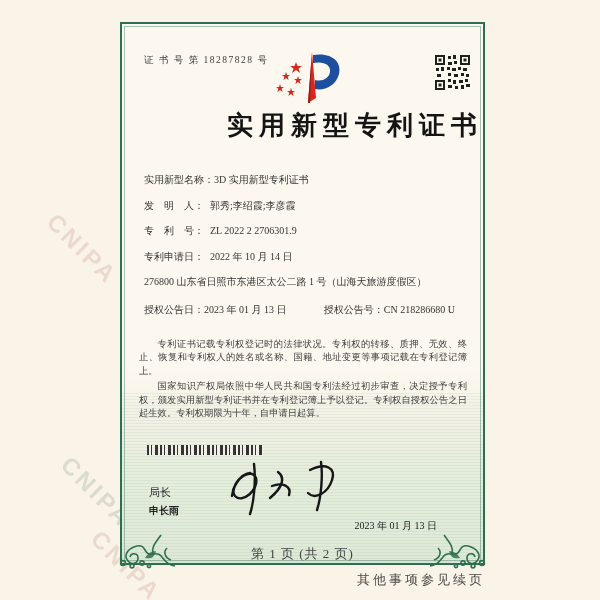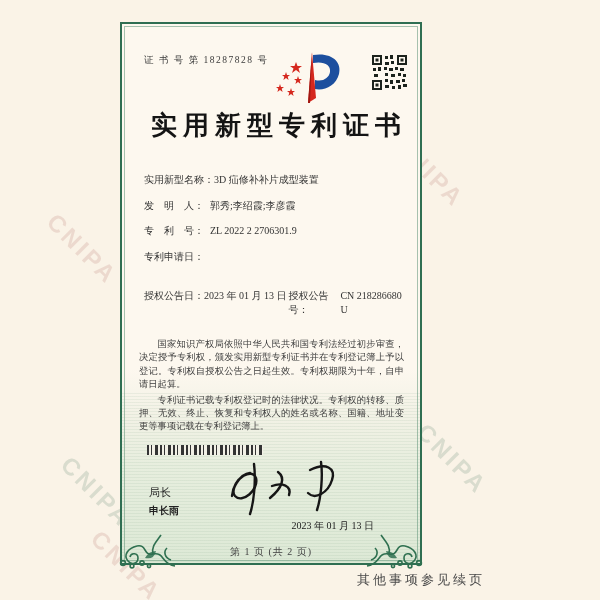--- a/index.html
+++ b/index.html
@@ -14,37 +14,37 @@
     position:absolute;
     font-family:"Liberation Sans","DejaVu Sans",sans-serif;
     font-weight:bold;font-size:24px;letter-spacing:3px;
     color:rgba(205,160,150,0.30);
     transform:rotate(45deg);
     white-space:nowrap;pointer-events:none;z-index:1;
   }
   .wm.green{color:rgba(150,172,152,0.32);}
   
   .cert{
-    position:absolute;left:120px;top:22px;width:302px;height:543px;
+    position:absolute;left:120px;top:22px;width:365px;height:543px;
     border:2px solid #2f6e52;
     background:linear-gradient(180deg,#fdf8ef 0%,#fdf8ef 64%,#f3f2e6 72%,#e7eede 82%,#dde9d6 100%);
     z-index:2;box-sizing:border-box;
   }
   .cert-inner-line{position:absolute;inset:2px;border:1px solid rgba(95,148,120,0.55);pointer-events:none;}
   .texture{
     position:absolute;left:0;right:0;bottom:0;height:170px;
     background:repeating-linear-gradient(180deg,rgba(110,150,120,0.10) 0 1px,transparent 1px 3px);
     pointer-events:none;
   }
   
   .cert-no{position:absolute;left:22px;top:30px;font-size:9.5px;letter-spacing:1.5px;color:#3a3a3a;}
   .logo{position:absolute;left:150px;top:24px;width:72px;height:58px;}
   .qr{position:absolute;right:12px;top:30px;width:37px;height:37px;}
   .title{
-    position:absolute;left:16px;right:0;top:84px;text-align:center;
+    position:absolute;left:16px;right:0;top:84px;text-align:right;
     font-size:26px;font-weight:700;letter-spacing:6px;color:#141414;
   }
   
   .fields{position:absolute;left:22px;right:18px;top:137px;font-size:10px;line-height:1.35;color:#333;}
   .frow{display:flex;margin-bottom:12px;margin-top:12px;}
   .flabel{flex:0 0 66px;white-space:nowrap;}
   .fvalue{flex:1;}
   .grant-row{display:flex;margin-top:14px;}
   .grant-left{flex:0 0 56%;display:flex;}
   .grant-right{flex:1;display:flex;}
@@ -53,21 +53,21 @@
   .paras p{margin:0 0 2px 0;text-indent:2em;}
   
   .barcode{
     position:absolute;left:25px;top:421px;width:116px;height:10px;
     background:repeating-linear-gradient(90deg,#343434 0 2px,#f2f0e6 2px 4px,#343434 4px 5px,#f2f0e6 5px 8px,#343434 8px 11px,#f2f0e6 11px 13px);
   }
   .sign-title{position:absolute;left:27px;top:461px;font-size:11px;font-weight:normal;color:#222;}
   .sign-name{position:absolute;left:27px;top:480px;font-size:10px;font-weight:bold;color:#222;}
   .sign-svg{position:absolute;left:100px;top:436px;width:140px;height:64px;}
   .sign-date{position:absolute;right:46px;top:495px;font-size:10px;color:#222;}
-  .pagenum{position:absolute;left:0;right:0;top:521px;text-align:center;font-size:10px;color:#444;letter-spacing:1px;}
+  .pagenum{position:absolute;left:0;right:0;top:521px;text-align:center;font-size:13px;color:#444;letter-spacing:1px;}
   
   .corner{position:absolute;width:62px;height:62px;z-index:3;}
   .corner.bl{left:-7px;bottom:-7px;}
   .corner.br{right:-7px;bottom:-7px;transform:scaleX(-1);}
   
   .footer-note{
     position:absolute;left:120px;width:365px;top:571px;text-align:right;
     font-size:13px;letter-spacing:3px;color:#4a4a4a;z-index:2;
   }
 </style>
@@ -146,50 +146,52 @@
           <rect x="4.5" y="29.5" width="3" height="3"></rect>
         </g>
     </svg>
   </div>
 
   <div class="title">实用新型专利证书</div>
 
   <div class="fields">
     <div class="frow">
       <span class="flabel">实用新型名称：</span>
-      <span class="fvalue">3D 疝修补补片成型装置</span>
+      <span class="fvalue">3D 实用新型专利证书</span>
     </div>
     <div class="frow">
       <span class="flabel">发　明　人：</span>
       <span class="fvalue">郭秀;李绍霞;李彦霞</span>
     </div>
     <div class="frow">
       <span class="flabel">专　利　号：</span>
       <span class="fvalue">ZL 2022 2 2706301.9</span>
     </div>
     <div class="frow">
       <span class="flabel">专利申请日：</span>
-    </div>
-    <div class="frow">
+      <span class="fvalue">2022 年 10 月 14 日</span>
+    </div>
+    <div class="frow">
+      <span class="fvalue">276800 山东省日照市东港区太公二路 1 号（山海天旅游度假区）</span>
     </div>
     <div class="grant-row">
       <span class="grant-left">
         <span>授权公告日：</span>
         <span>2023 年 01 月 13 日</span>
       </span>
       <span class="grant-right">
         <span>授权公告号：</span>
         <span>CN 218286680 U</span>
       </span>
     </div>
   </div>
 
   <div class="paras">
+    <p>专利证书记载专利权登记时的法律状况。专利权的转移、质押、无效、终止、恢复和专利权人的姓名或名称、国籍、地址变更等事项记载在专利登记簿上。</p>
     <p>国家知识产权局依照中华人民共和国专利法经过初步审查，决定授予专利权，颁发实用新型专利证书并在专利登记簿上予以登记。专利权自授权公告之日起生效。专利权期限为十年，自申请日起算。</p>
-    <p>专利证书记载专利权登记时的法律状况。专利权的转移、质押、无效、终止、恢复和专利权人的姓名或名称、国籍、地址变更等事项记载在专利登记簿上。</p>
   </div>
 
   <div class="barcode"></div>
 
   <div class="sign-title">局长</div>
   <div class="sign-name">申长雨</div>
   <div class="sign-svg">
     <svg viewBox="0 0 140 64" width="140" height="64" fill="none" stroke="#161616" stroke-width="2.4" stroke-linecap="round">
       <path d="M10,36 C12,16 31,8 34,18 C37,30 20,44 13,36 C8,30 18,14 28,13"></path>
       <path d="M32,4 C34,20 32,42 28,54"></path>

